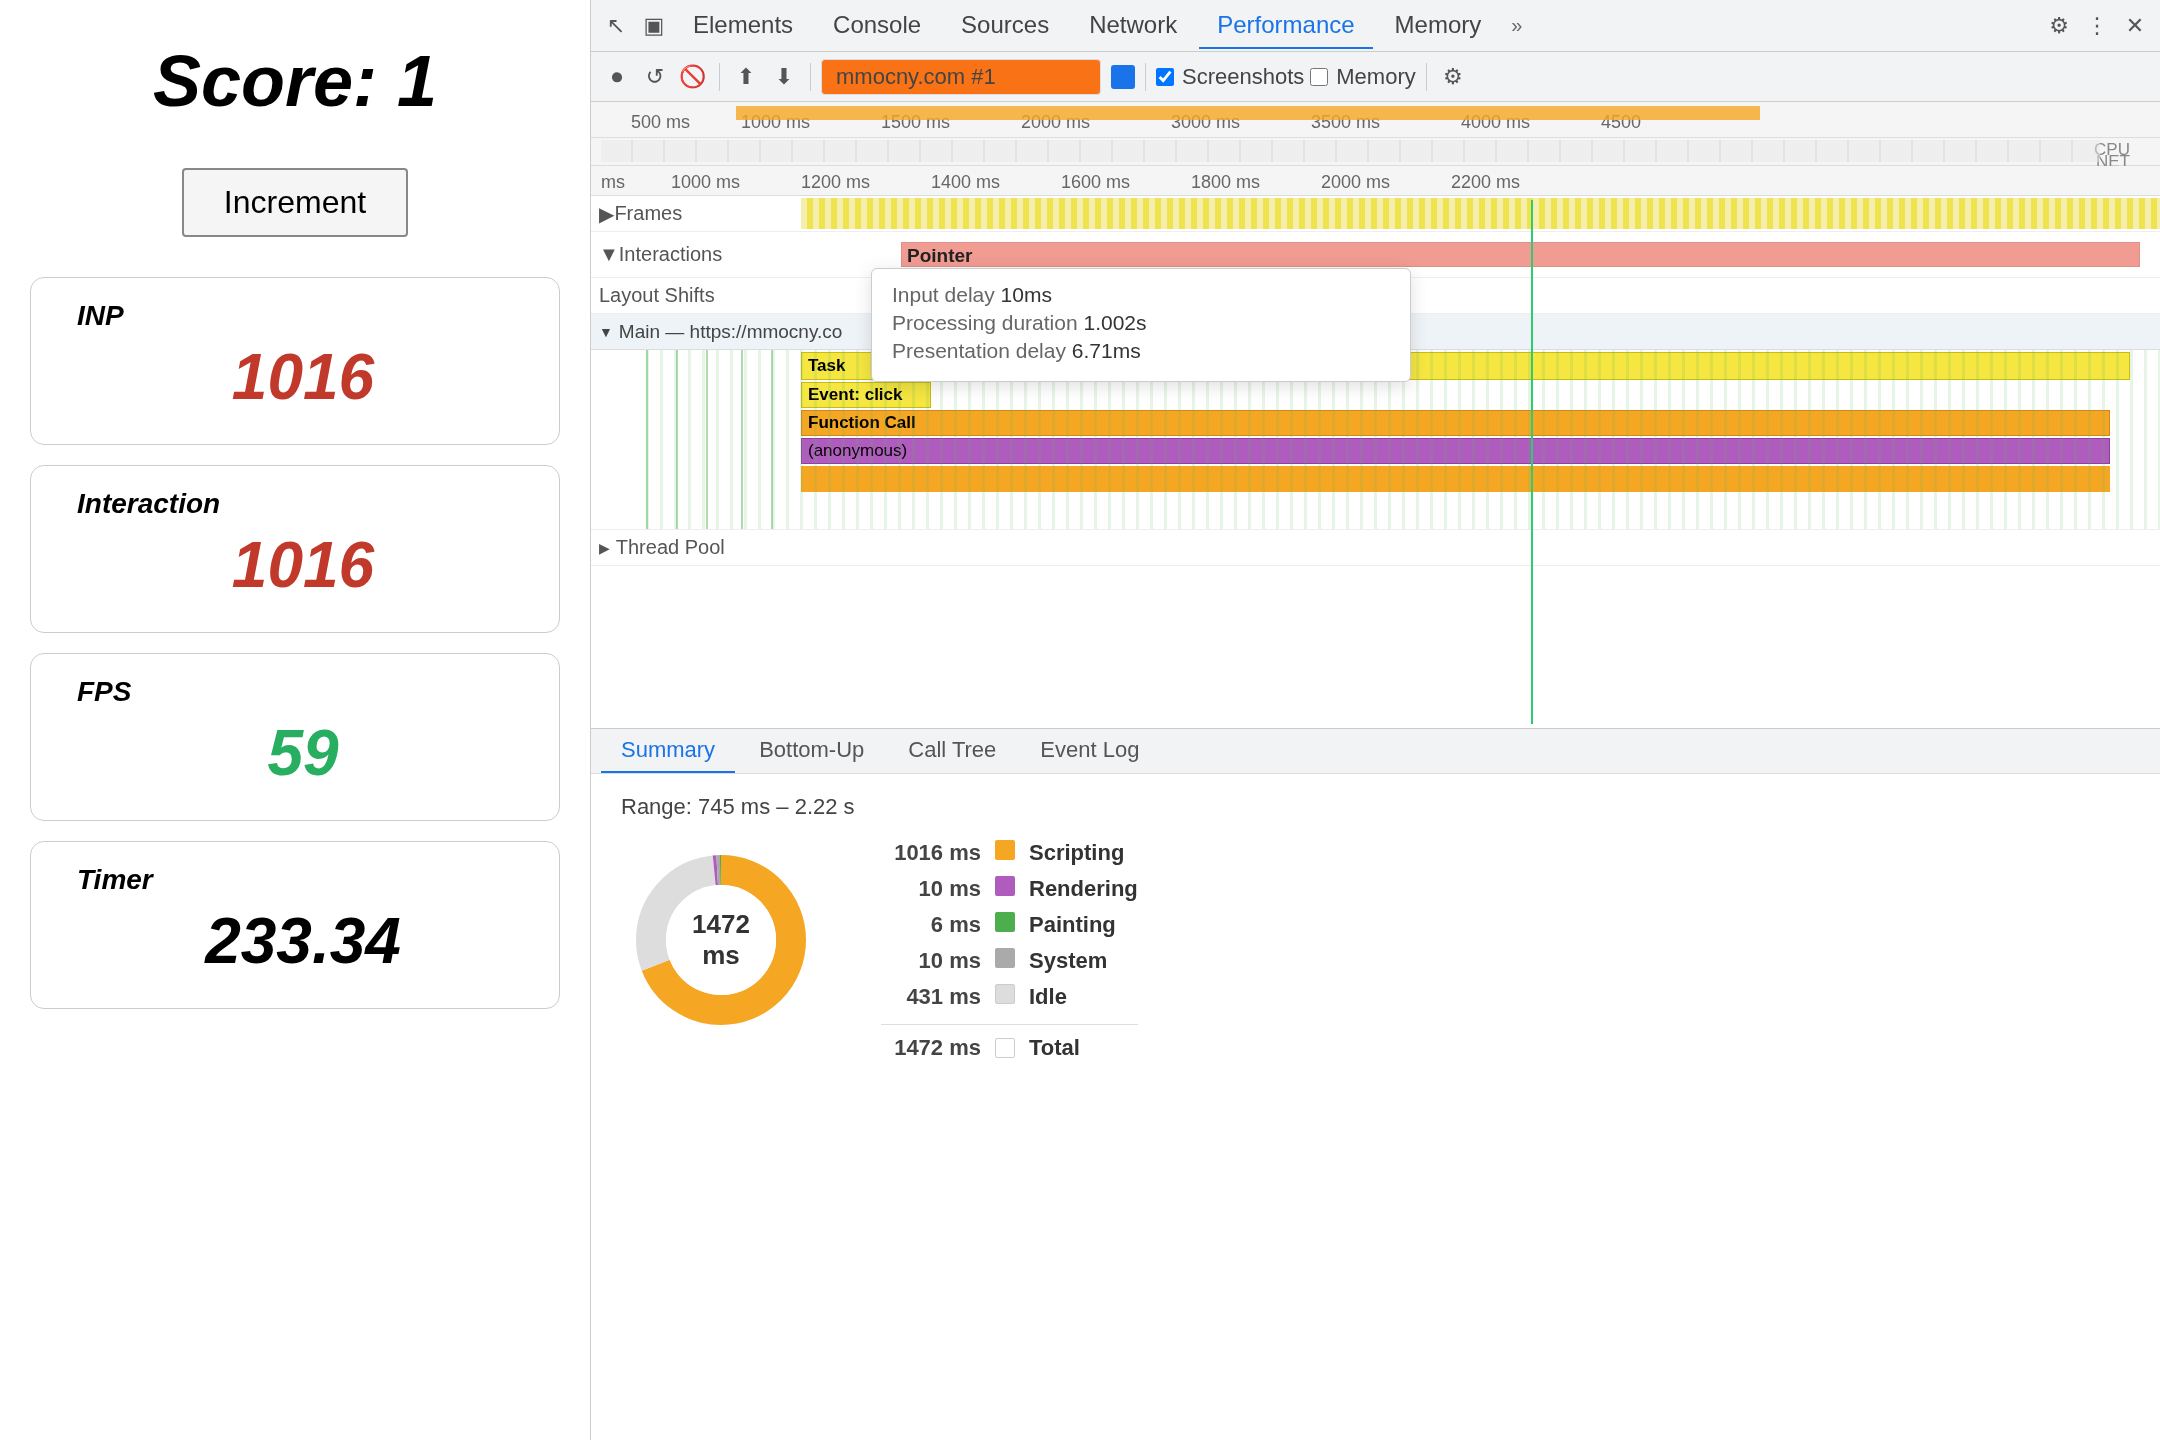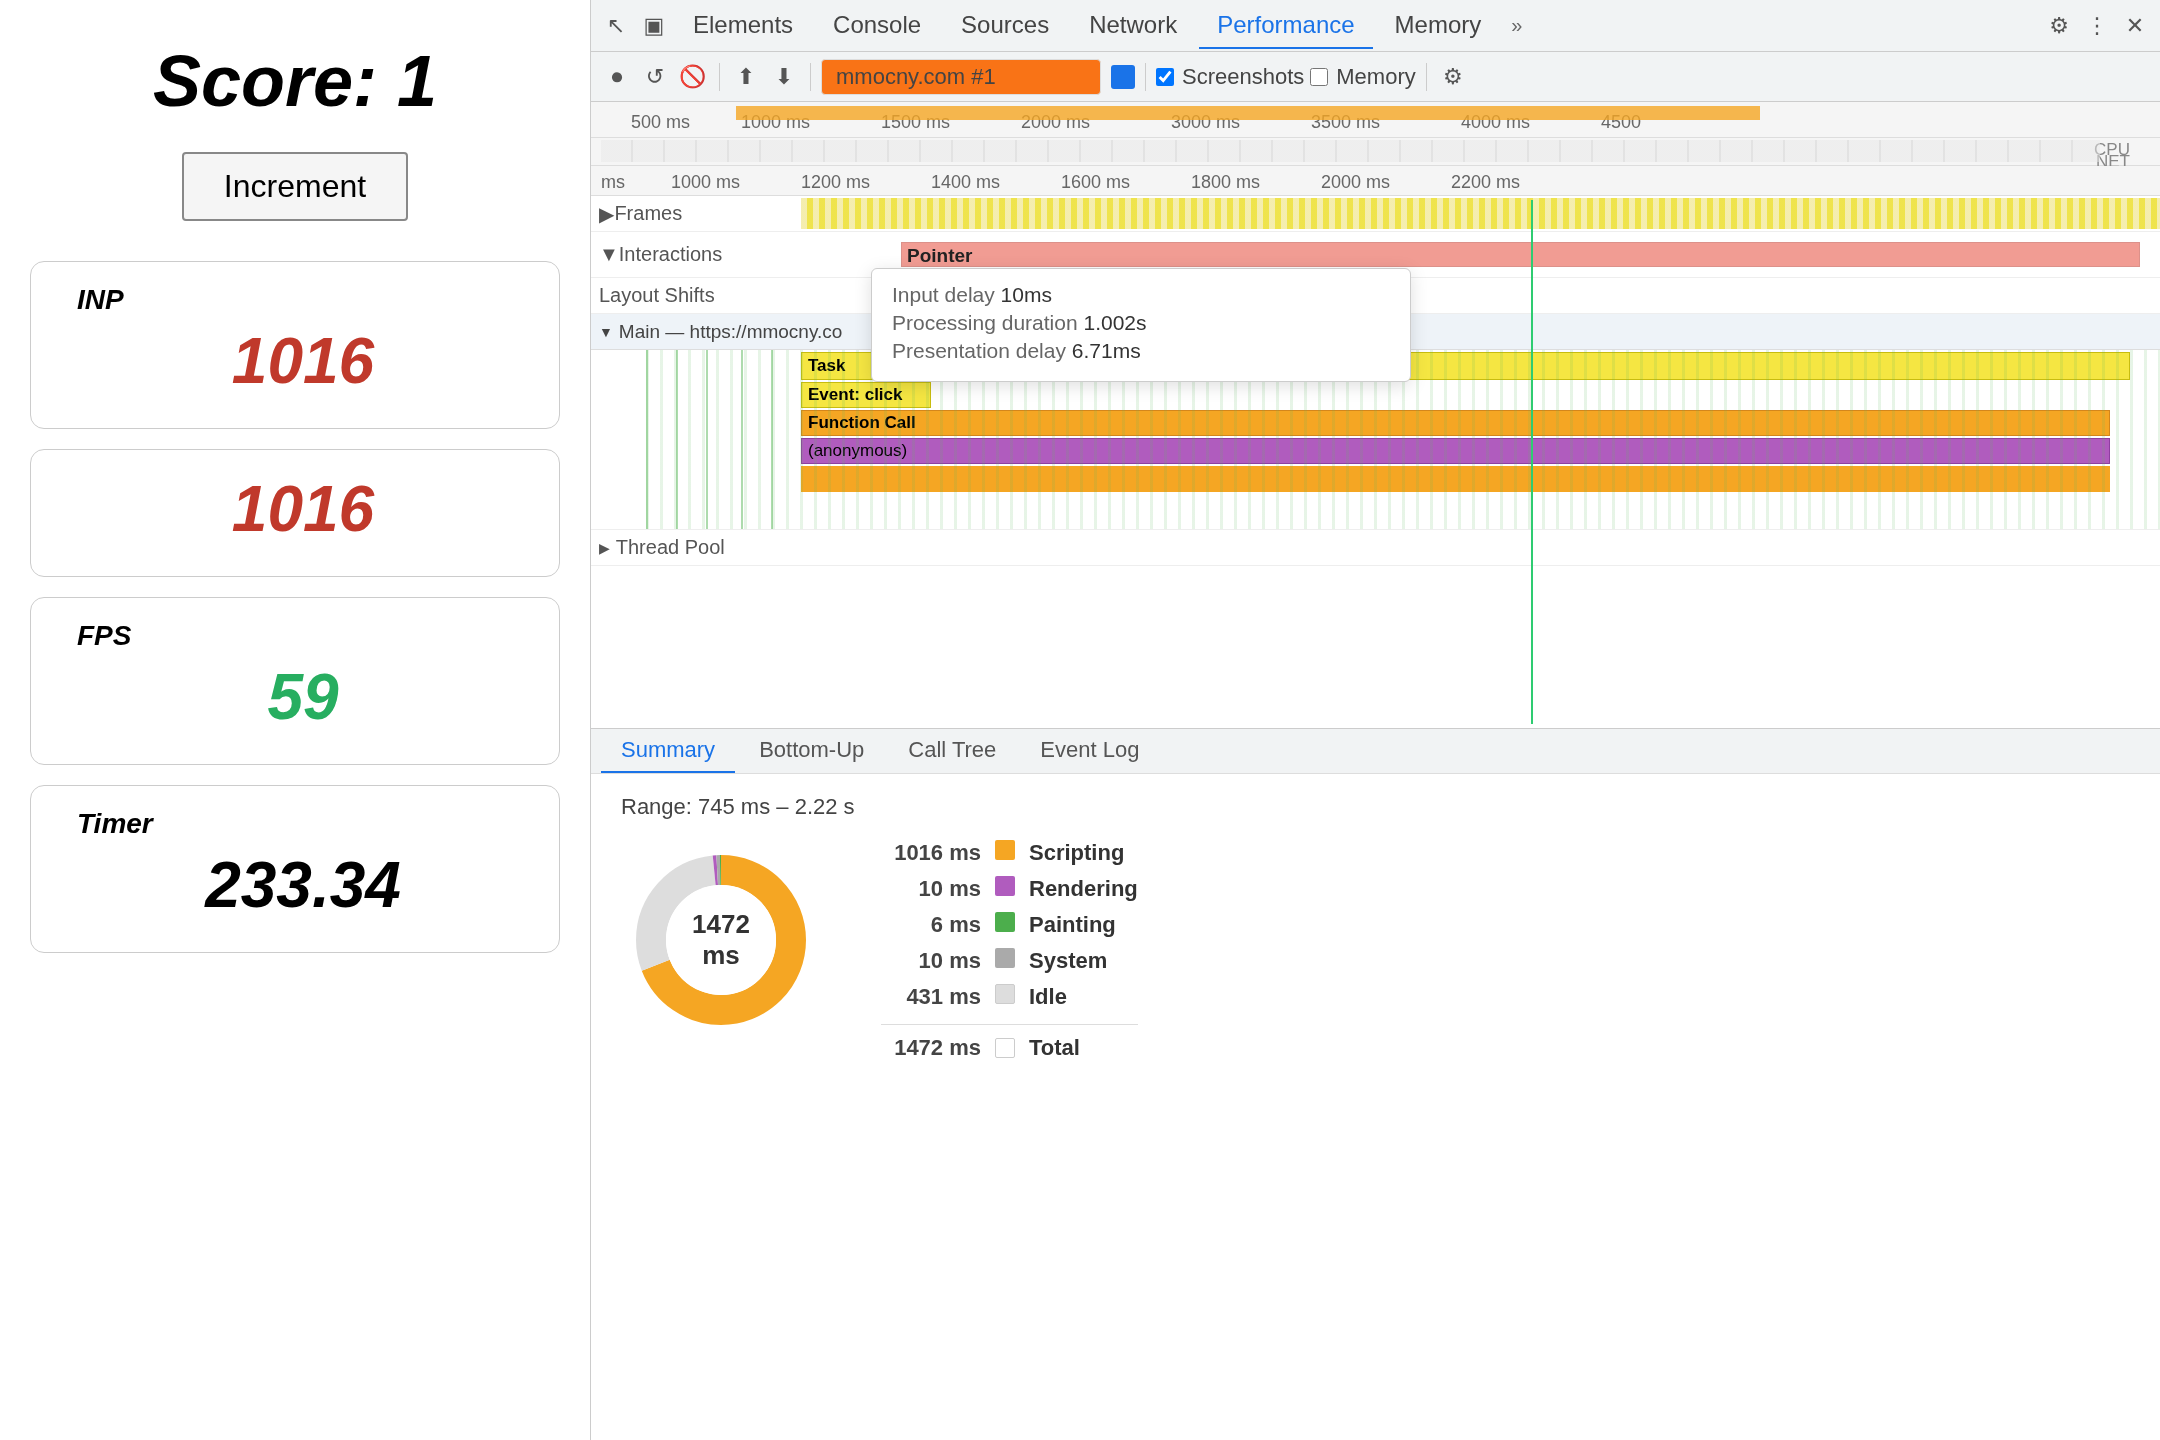--- a/index.html
+++ b/index.html
@@ -14,21 +14,21 @@
       display: flex;
       flex-direction: column;
       align-items: center;
       gap: 20px;
     }
     .score-title {
       font-size: 72px;
       font-weight: 900;
       font-style: italic;
       color: #000;
-      margin-bottom: 10px;
+      margin-bottom: 26px;
     }
     .increment-btn {
       border: 2px solid #888;
       background: #f5f5f5;
       padding: 14px 40px;
       font-size: 32px;
       cursor: pointer;
       border-radius: 4px;
       margin-bottom: 20px;
     }
@@ -463,20 +463,21 @@
 <div class="left-panel">
   <div class="score-title">Score: 1</div>
   <button class="increment-btn">Increment</button>
 
   <div class="metric-card">
     <span class="metric-label">INP</span>
     <span class="metric-value red">1016</span>
   </div>
 
   <div class="metric-card">
+    <span class="metric-label">Interaction</span>
     <span class="metric-value red">1016</span>
   </div>
 
   <div class="metric-card">
     <span class="metric-label">FPS</span>
     <span class="metric-value green">59</span>
   </div>
 
   <div class="metric-card">
     <span class="metric-label">Timer</span>

